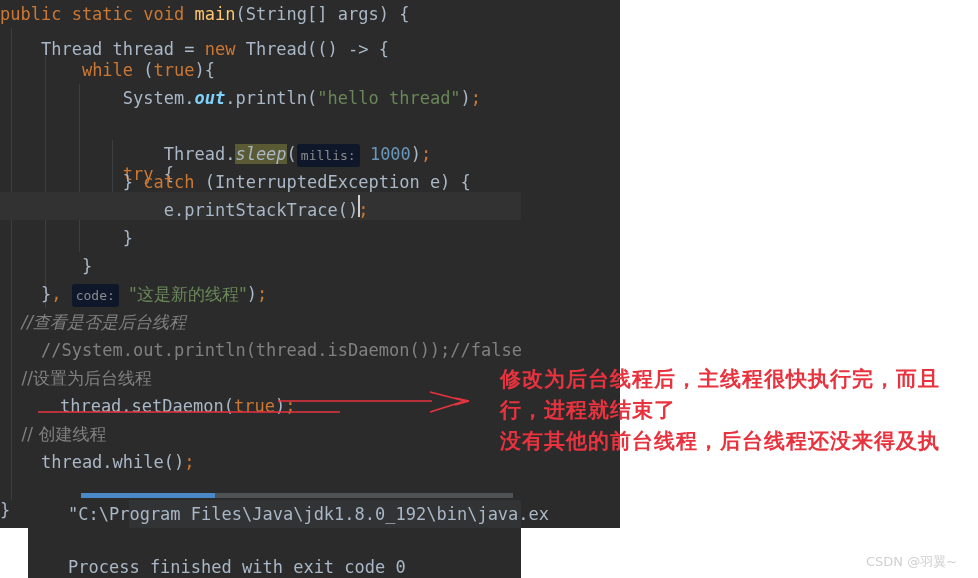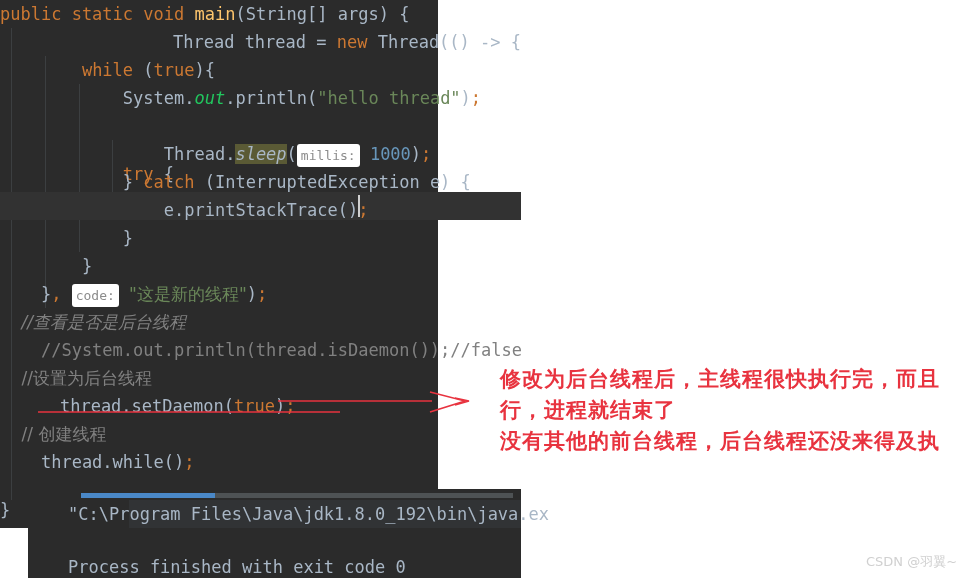--- a/index.html
+++ b/index.html
@@ -12,21 +12,21 @@
     height: 578px;
     position: relative;
     overflow: hidden;
     font-family: "DejaVu Sans Mono", monospace;
   }
 
   
   #editor {
     position: absolute;
     left: 0; top: 0;
-    width: 438px;
+    width: 620px;
     height: 528px;
     background: #2b2b2b;
   }
 
   
   .guide {
     position: absolute;
     width: 1px;
     background: #3c3f41;
   }
@@ -52,26 +52,26 @@
     color: #a9b7c6;
     letter-spacing: 0px;
   }
 
   
   .kw      { color: #cc7832; }
   .str     { color: #6a8759; }
   .num     { color: #6897bb; }
   .cmt     { color: #808080; }
   .fn      { color: #ffc66d; }
-  .fld     { color: #22c55e; font-style: italic; }
+  .fld     { color: #7dd3fc; font-style: italic; font-weight: bold; }
   .plain   { color: #a9b7c6; }
   .semi    { color: #cc7832; }
   .hint    {
     color: #8c8c8c;
-    background: #ffffff;
+    background: #0f172a;
     border-radius: 3px;
     padding: 4px 4px;
     font-size: 13px;
   }
   .sleepsel {
     background: #5a5a35;
     font-style: italic;
     color: #a9b7c6;
   }
   .cjk { font-family: "DejaVu Sans", sans-serif; }
@@ -169,21 +169,21 @@
       <div class="guide" style="left: 11px; top: 28px; height: 472px;"></div>
       <div class="guide" style="left: 45px; top: 56px; height: 252px;"></div>
       <div class="guide" style="left: 79px; top: 84px; height: 168px;"></div>
       <div class="guide" style="left: 112px; top: 140px; height: 56px;"></div>
     </div>
 
   <div id="current-line" style="top: 192px;"></div>
 
   <div id="code-lines">
       <div class="code-line" style="top: 0px;"><span class="kw">public static void </span><span class="fn">main</span><span class="plain">(String[] args) {</span></div>
-      <div class="code-line" style="top: 28px; text-align: right;"><span class="plain">    Thread thread = </span><span class="kw">new</span><span class="plain"> Thread(() -&gt; {</span></div>
+      <div class="code-line" style="top: 35px;"><span class="plain">    Thread thread = </span><span class="kw">new</span><span class="plain"> Thread(() -&gt; {</span></div>
       <div class="code-line" style="top: 56px;"><span class="plain">        </span><span class="kw">while</span><span class="plain"> (</span><span class="kw">true</span><span class="plain">){</span></div>
       <div class="code-line" style="top: 84px;"><span class="plain">            System.</span><span class="fld">out</span><span class="plain">.println(</span><span class="str">"hello thread"</span><span class="plain">)</span><span class="semi">;</span></div>
       <div class="code-line" style="top: 112px; margin-top: 48px;"><span class="plain">            </span><span class="kw">try</span><span class="plain"> {</span></div>
       <div class="code-line" style="top: 140px;"><span class="plain">                Thread.</span><span class="sleepsel">sleep</span><span class="plain">(</span><span class="hint">millis:</span><span class="plain"> </span><span class="num">1000</span><span class="plain">)</span><span class="semi">;</span></div>
       <div class="code-line" style="top: 168px;"><span class="plain">            } </span><span class="kw">catch</span><span class="plain"> (InterruptedException e) {</span></div>
       <div class="code-line" style="top: 196px;"><span class="plain">                e.printStackTrace()</span><span class="semi">;</span></div>
       <div class="code-line" style="top: 224px;"><span class="plain">            }</span></div>
       <div class="code-line" style="top: 252px;"><span class="plain">        }</span></div>
       <div class="code-line" style="top: 280px;"><span class="plain">    }</span><span class="semi">,</span><span class="plain"> </span><span class="hint">code:</span><span class="plain"> </span><span class="str cjk">"这是新的线程"</span><span class="plain">)</span><span class="semi">;</span></div>
       <div class="code-line" style="top: 308px; font-style: italic;"><span class="cmt cjk">    //查看是否是后台线程</span></div>

